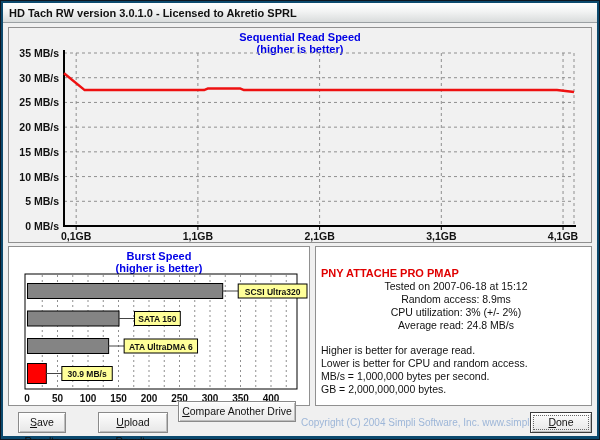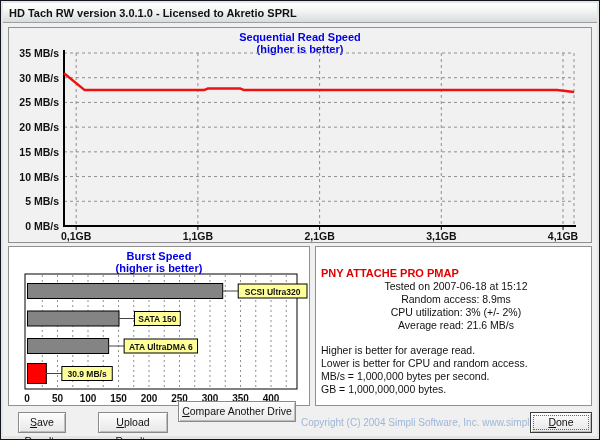--- a/index.html
+++ b/index.html
@@ -1,19 +1,19 @@
 <!DOCTYPE html>
 <html><head>
 <meta charset="utf-8">
 <style>
   * { box-sizing: border-box; }
   body { margin:0; padding:0; background:#d8d8d8; font-family:"Liberation Sans", sans-serif; }
 
   #window { position:relative; width:600px; height:440px; background:#0f1620; padding:1px; }
-  #frame  { position:relative; width:598px; height:438px; background:#e5e5e5; padding:2px; }
+  #frame  { position:relative; width:598px; height:438px; background:#0c4a6e; padding:2px; }
   #titlebar {
     position:relative; height:20px;
     background:linear-gradient(180deg,#ffffff 0%,#f2f3f3 45%,#d9dcdc 100%);
     border-bottom:1px solid #9aa0a3;
   }
   #title-text {
     font-size:11px; font-weight:bold; color:#111; line-height:20px; padding-left:6px;
     white-space:nowrap; overflow:hidden;
   }
   #client { position:relative; width:594px; height:413px; background:#f0f0f0; }
@@ -147,26 +147,26 @@
             <rect x="52.849000000000004" y="119.5" width="50.4" height="14" fill="#ffff99" stroke="#000" stroke-width="1"></rect>
             <text x="78.049" y="130" text-anchor="middle" fill="#111" font-size="8.5" font-weight="bold">30.9 MB/s</text>
           </svg>
       </div>
 
       <div id="info-panel" class="panel">
         <div class="drive-name" style="color:#e00000;">PNY ATTACHE PRO PMAP</div>
         <div class="stat-line">Tested on 2007-06-18 at 15:12</div>
         <div class="stat-line">Random access: 8.9ms</div>
         <div class="stat-line">CPU utilization: 3% (+/- 2%)</div>
-        <div class="stat-line">Average read: 21.6 MB/s</div>
+        <div class="stat-line">Average read: 24.8 MB/s</div>
         <div class="gap"></div>
         <div>Higher is better for average read.</div>
         <div>Lower is better for CPU and random access.</div>
         <div>MB/s = 1,000,000 bytes per second.</div>
-        <div>GB = 1,000,000,000 bytes.</div>
+        <div>GB = 2,000,000,000 bytes.</div>
       </div>
 
       <button class="btn" style="left:15px;  top:389px; width:48px;" id="save-btn"><u>S</u>ave Results</button>
       <button class="btn" style="left:95px;  top:389px; width:70px;" id="upload-btn"><u>U</u>pload Results</button>
       <button class="btn" style="left:175px; top:378px; width:118px;" id="compare-btn"><u>C</u>ompare Another Drive</button>
 
       <div id="copyright">Copyright (C) 2004 Simpli Software, Inc. www.simplisoftware.com</div>
 
       <button class="btn" style="left:527px; top:389px; width:62px;" id="done-btn"><u>D</u>one</button>
 

